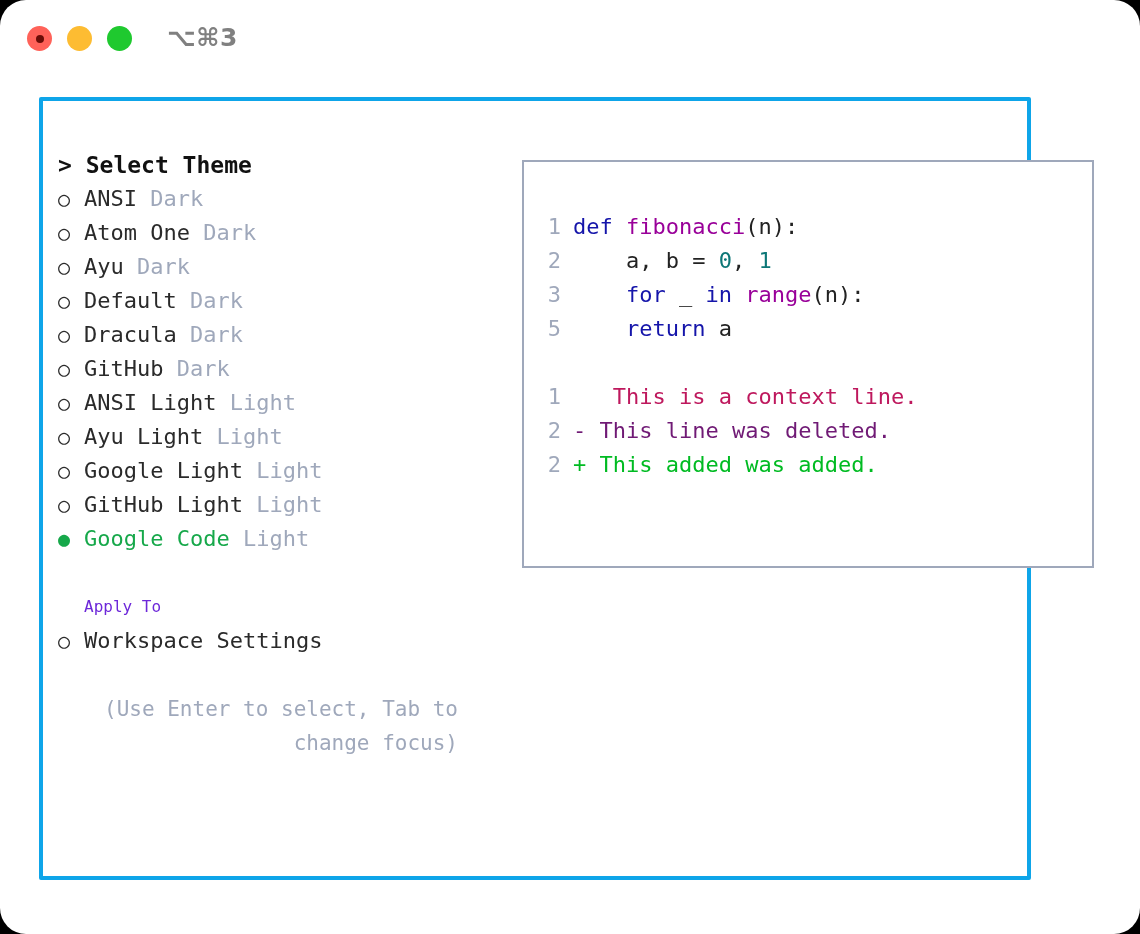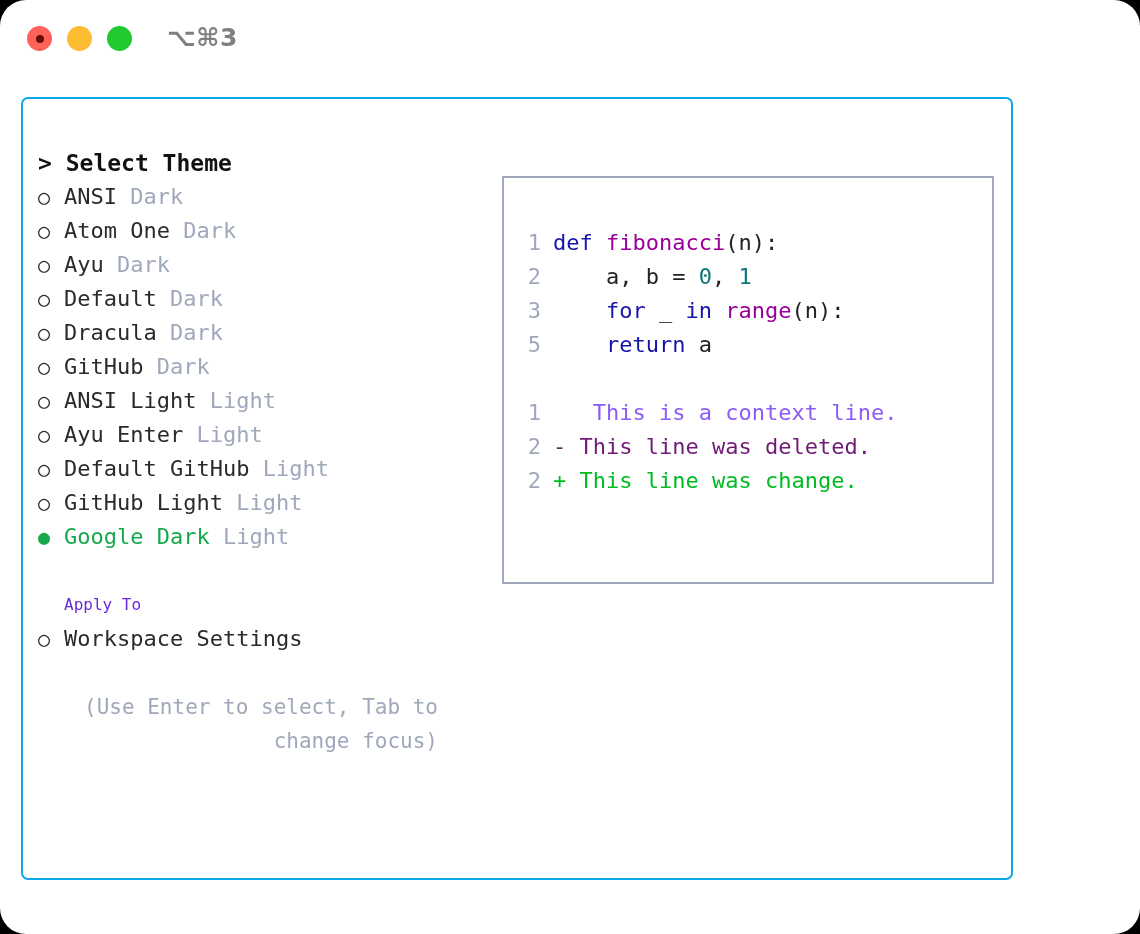--- a/index.html
+++ b/index.html
@@ -59,26 +59,26 @@
     font-size: 25px;
     font-weight: 700;
     color: #808080;
     letter-spacing: 0.5px;
     white-space: pre;
   }
 
   
   #panel {
     position: absolute;
-    left: 21px;
+    left: 39px;
     top: 97px;
     width: 992px;
     height: 783px;
-    border: 2px solid #0ea5e9;
-    border-radius: 7px;
+    border: 4px solid #0ea5e9;
+    border-radius: 2px;
     box-sizing: border-box;
     background: #ffffff;
   }
 
   #columns {
     position: absolute;
     left: 0; top: 0;
     width: 100%; height: 100%;
   }
 
@@ -150,22 +150,22 @@
     width: 490px;
   }
   #preview-title {
     font-size: 23px;
     font-weight: 700;
     color: #111111;
     line-height: 34px;
     white-space: pre;
   }
   #preview-box {
-    margin-top: 30px;
-    width: 492px;
+    margin-top: 12px;
+    width: 572px;
     height: 408px;
     border: 2px solid #9fa8bb;
     box-sizing: border-box;
     background: #ffffff;
     position: relative;
   }
   #code-area {
     position: absolute;
     left: 9px;
     top: 48px;
@@ -182,21 +182,21 @@
     width: 28px;
     text-align: right;
     color: #9fa8bb;
     margin-right: 12px;
   }
   .kw   { color: #1515aa; font-weight: 400; }
   .fn   { color: #990099; }
   .num  { color: #0d7777; }
   .pln  { color: #222222; }
   .blank-line { height: 34px; }
-  .diff-ctx { color: #8b5cf6; }
+  .diff-ctx { color: #be185d; }
   .diff-del { color: #701a75; }
   .diff-add { color: #00bb22; }
 </style>
 </head>
 <body>
 
 <div id="app">
 
   <div id="titlebar">
     <div class="dot dot-close"></div>
@@ -212,24 +212,24 @@
         <div class="section-title mono">&gt; Select Theme</div>
 
         <div id="theme-list">
             <div class="opt-row mono"><span class="marker">○</span><span class="opt-label">ANSI </span><span class="opt-tag">Dark</span></div>
             <div class="opt-row mono"><span class="marker">○</span><span class="opt-label">Atom One </span><span class="opt-tag">Dark</span></div>
             <div class="opt-row mono"><span class="marker">○</span><span class="opt-label">Ayu </span><span class="opt-tag">Dark</span></div>
             <div class="opt-row mono"><span class="marker">○</span><span class="opt-label">Default </span><span class="opt-tag">Dark</span></div>
             <div class="opt-row mono"><span class="marker">○</span><span class="opt-label">Dracula </span><span class="opt-tag">Dark</span></div>
             <div class="opt-row mono"><span class="marker">○</span><span class="opt-label">GitHub </span><span class="opt-tag">Dark</span></div>
             <div class="opt-row mono"><span class="marker">○</span><span class="opt-label">ANSI Light </span><span class="opt-tag">Light</span></div>
-            <div class="opt-row mono"><span class="marker">○</span><span class="opt-label">Ayu Enter </span><span class="opt-tag">Light</span></div>
-            <div class="opt-row mono"><span class="marker">○</span><span class="opt-label">Default GitHub </span><span class="opt-tag">Light</span></div>
+            <div class="opt-row mono"><span class="marker">○</span><span class="opt-label">Ayu Light </span><span class="opt-tag">Light</span></div>
+            <div class="opt-row mono"><span class="marker">○</span><span class="opt-label">Google Light </span><span class="opt-tag">Light</span></div>
             <div class="opt-row mono"><span class="marker">○</span><span class="opt-label">GitHub Light </span><span class="opt-tag">Light</span></div>
-            <div class="opt-row mono selected"><span class="marker">●</span><span class="opt-label">Google Dark </span><span class="opt-tag">Light</span></div>
+            <div class="opt-row mono selected"><span class="marker">●</span><span class="opt-label">Google Code </span><span class="opt-tag">Light</span></div>
           </div>
 
         <div class="spacer-sm"></div>
 
         <div id="apply-title" class="mono">Apply To</div>
 
         <div id="apply-list">
             <div class="opt-row mono"><span class="marker">○</span><span class="opt-label">Workspace Settings</span></div>
           </div>
 
@@ -243,21 +243,21 @@
             <div id="code-lines">
                 <div class="code-line mono"><span class="ln">1</span><span class="kw">def </span><span class="fn">fibonacci</span><span class="pln">(n):</span></div>
                 <div class="code-line mono"><span class="ln">2</span><span class="pln">    a, b = </span><span class="num">0</span><span class="pln">, </span><span class="num">1</span></div>
                 <div class="code-line mono"><span class="ln">3</span><span class="pln">    </span><span class="kw">for</span><span class="pln"> _ </span><span class="kw">in</span><span class="pln"> </span><span class="fn">range</span><span class="pln">(n):</span></div>
                 <div class="code-line mono"><span class="ln">5</span><span class="pln">    </span><span class="kw">return</span><span class="pln"> a</span></div>
               </div>
             <div class="blank-line"></div>
             <div id="diff-lines">
                 <div class="code-line mono"><span class="ln">1</span><span class="diff-ctx">   This is a context line.</span></div>
                 <div class="code-line mono"><span class="ln">2</span><span class="diff-del">- This line was deleted.</span></div>
-                <div class="code-line mono"><span class="ln">2</span><span class="diff-add">+ This line was change.</span></div>
+                <div class="code-line mono"><span class="ln">2</span><span class="diff-add">+ This added was added.</span></div>
               </div>
           </div>
         </div>
       </div>
 
     </div>
   </div>
 </div>
 
 </body></html>

